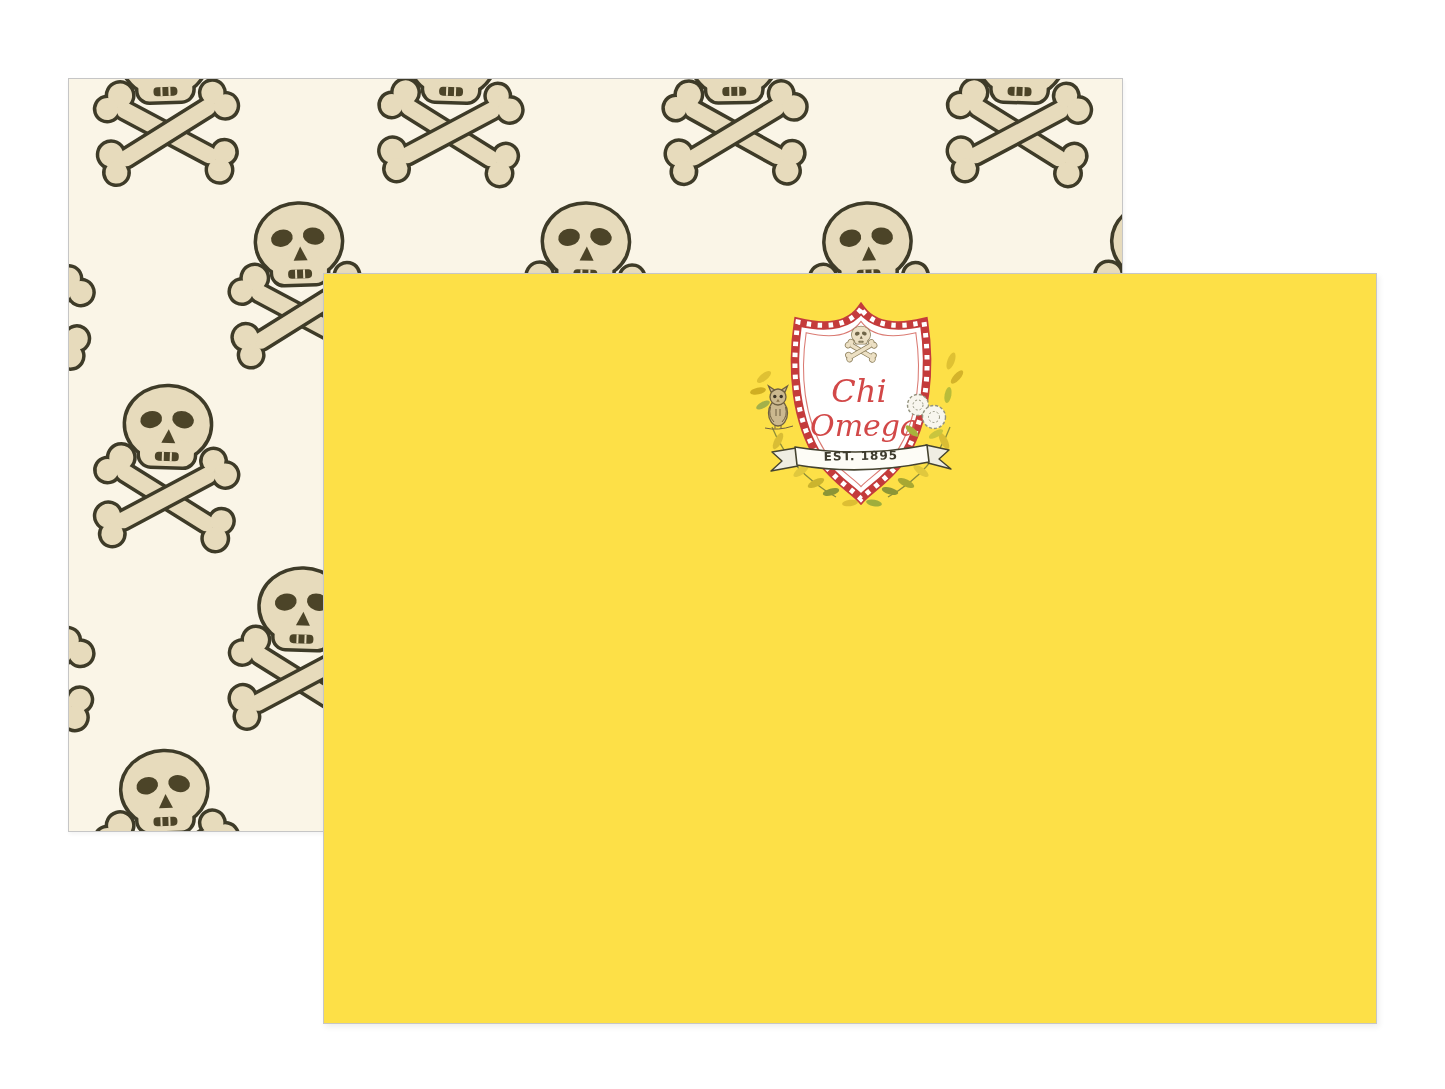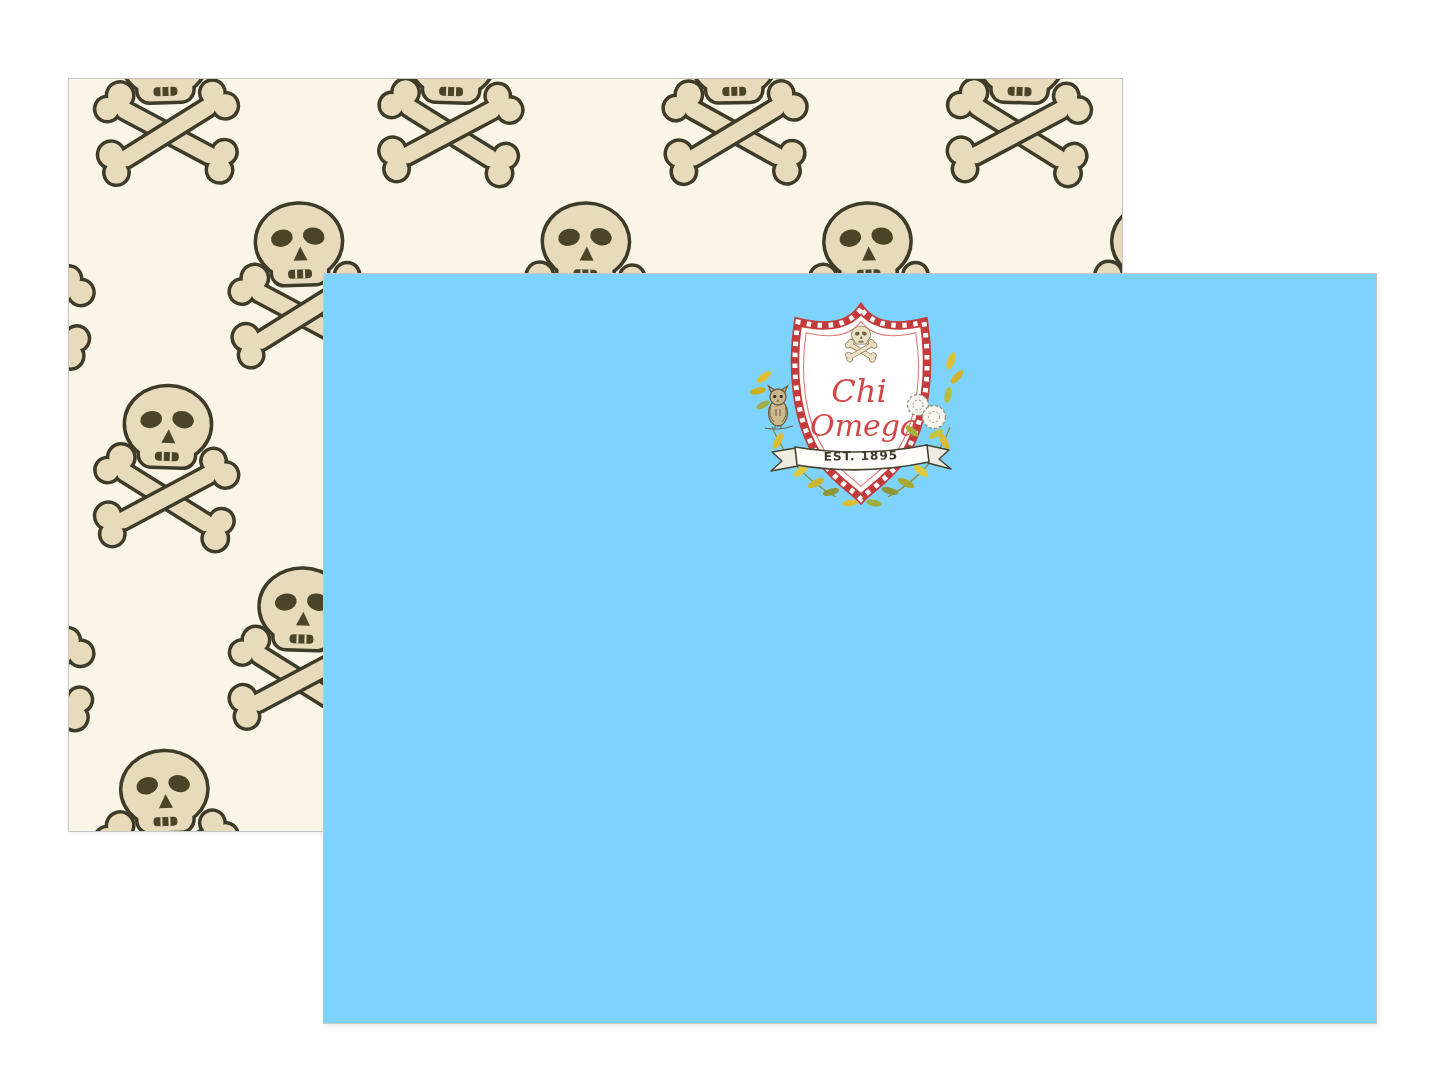--- a/index.html
+++ b/index.html
@@ -19,21 +19,21 @@
   .back-card {
     left: 68px; top: 78px;
     width: 1055px; height: 754px;
     background: var(--card_cream, #faf5e7);
     overflow: hidden;
     box-shadow: 1px 2px 4px rgba(0,0,0,0.05);
   }
   .front-card {
     left: 323px; top: 273px;
     width: 1054px; height: 751px;
-    background: #7dd3fc;
+    background: #fde047;
     box-shadow: 2px 3px 6px rgba(0,0,0,0.07);
   }
   .pattern-svg { position: absolute; left: 0; top: 0; width: 100%; height: 100%; }
   .crest-svg { position: absolute; left: 414px; top: 25px; width: 246px; height: 214px; }
 
   
   .ol  { fill: var(--pattern_ink, #3e3b28); stroke: var(--pattern_ink, #3e3b28); stroke-width: 7; stroke-linejoin: round; }
   .fl  { fill: var(--bone_fill, #e7dbbc); stroke: none; }
   .ftd { fill: var(--eye_ink, #4c4428); stroke: none; }
   .ftl { stroke: var(--bone_fill, #e7dbbc); stroke-width: 2; fill: none; }

